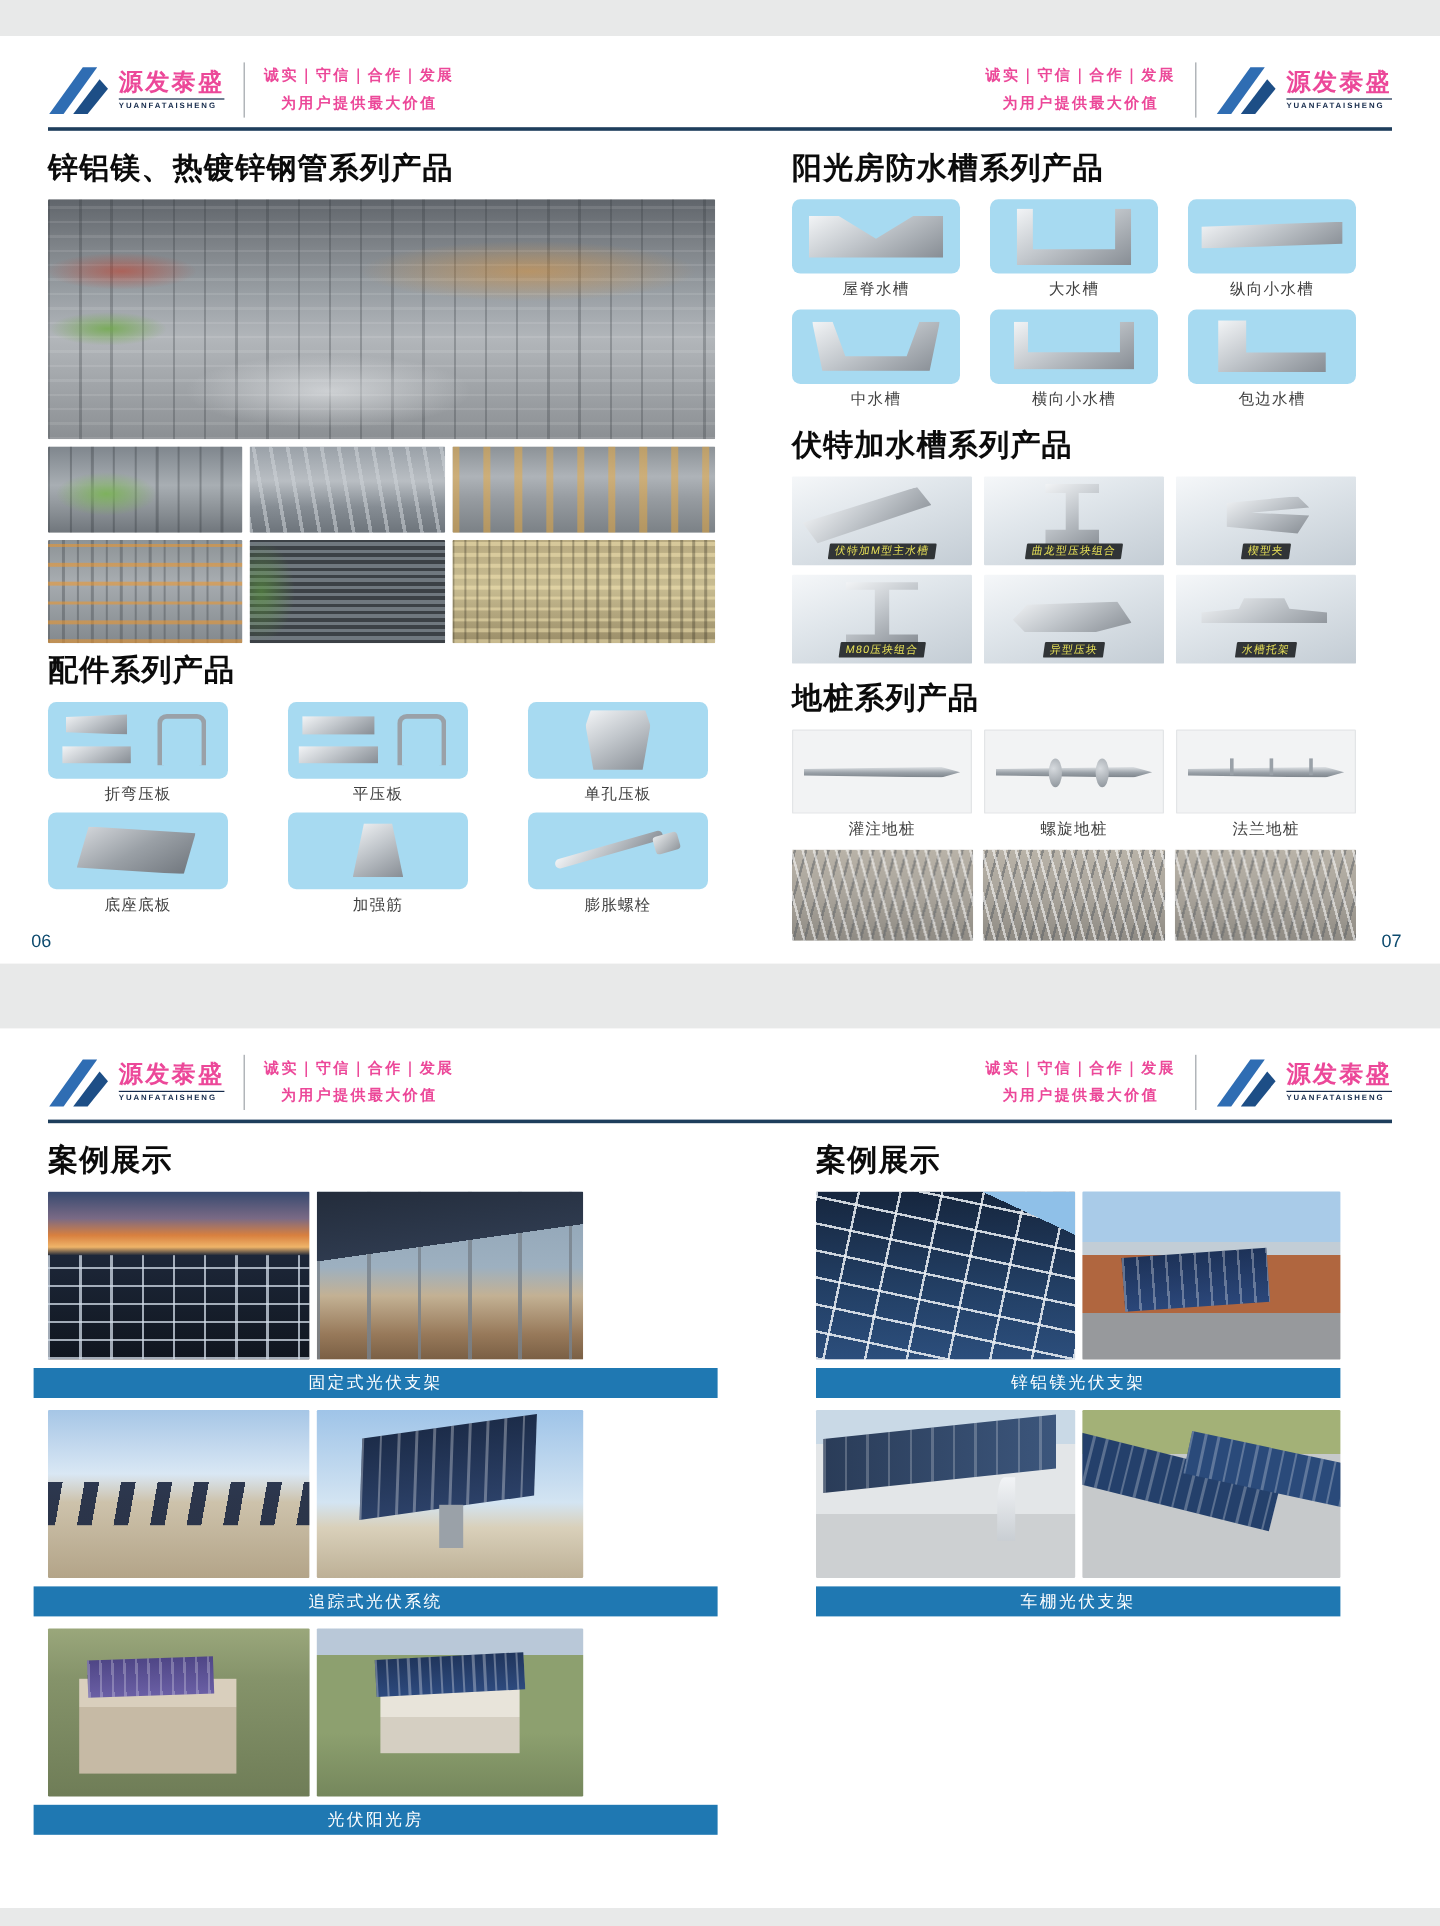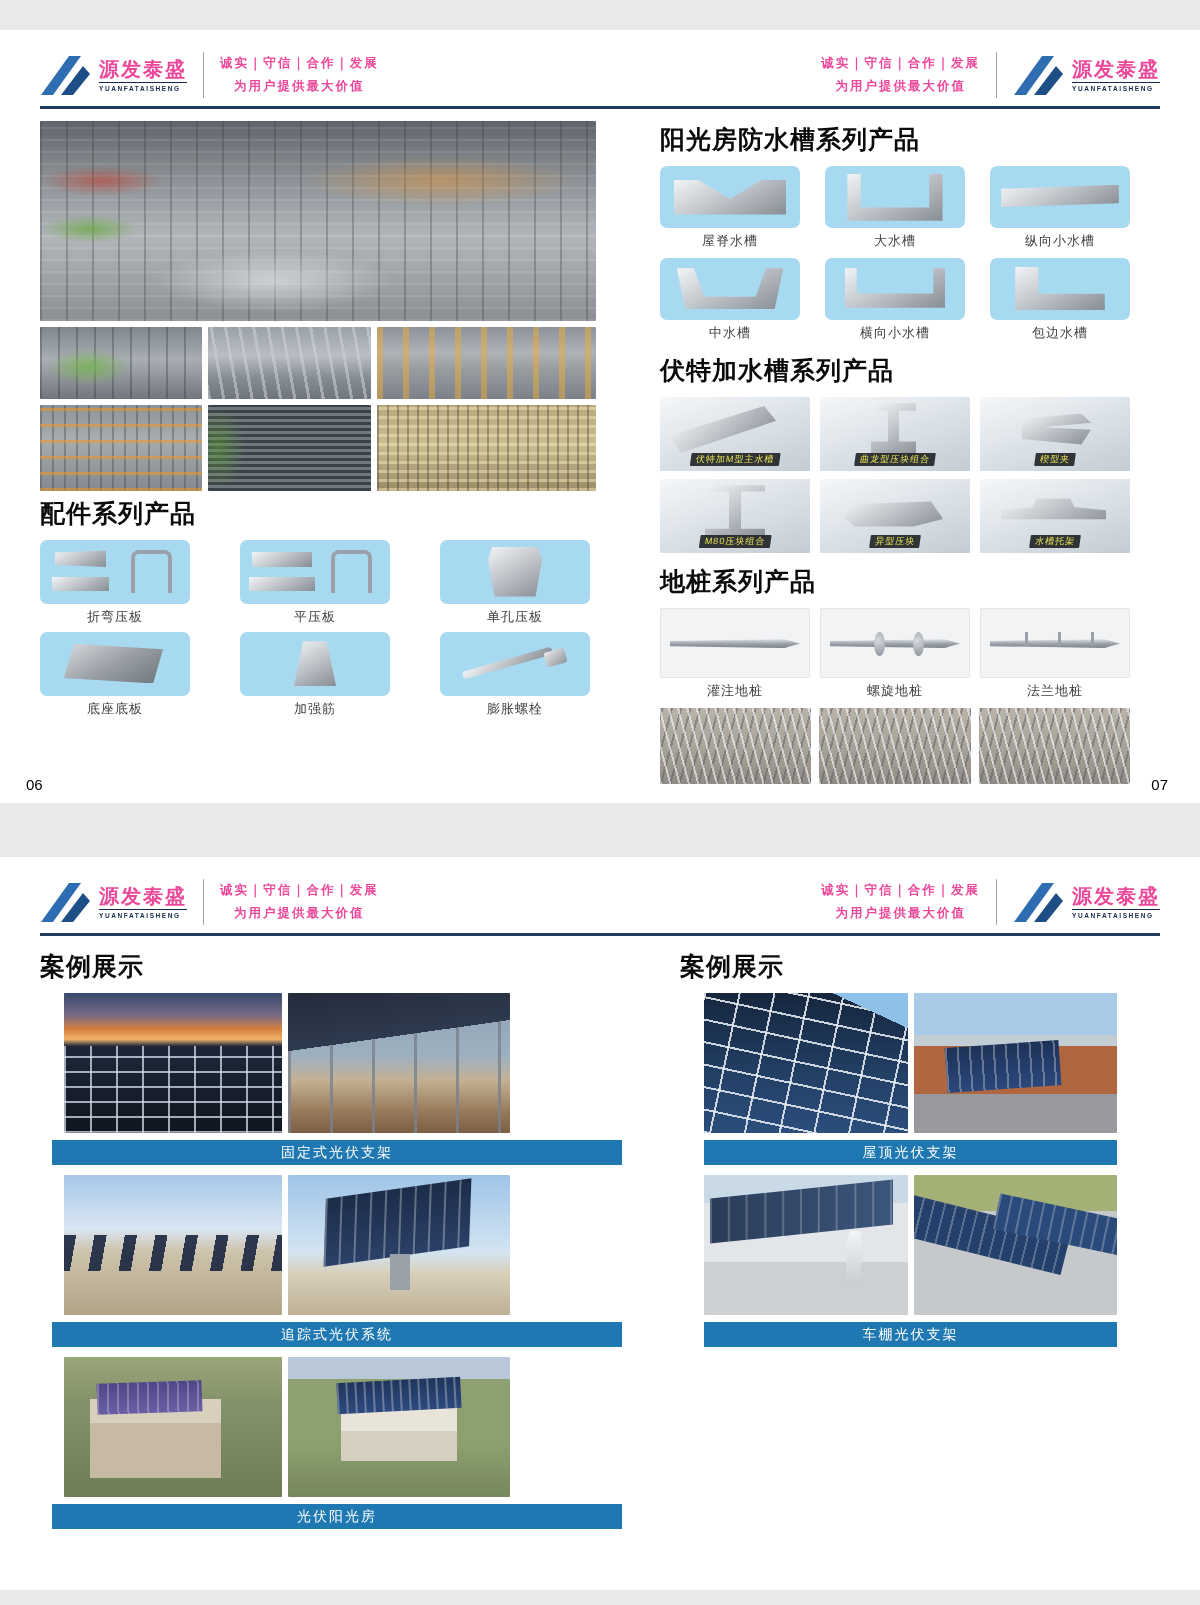--- a/index.html
+++ b/index.html
@@ -24,21 +24,21 @@
   .sep{width:1px;height:46px;background:#9fa4a9;margin:0 16px;}
   .slogan{font-size:12.5px;color:#ec4899;font-weight:700;letter-spacing:2px;line-height:1.85;text-align:center;}
   .rule{height:3px;background:#1e3e5c;margin-top:8px;}
 
   
   .pages{display:flex;margin-top:12px;}
   .pg-l{width:556px;}
   .s1 .pg-r{width:470px;margin-left:64px;}
   .s2 .pg-r{width:437px;margin-left:84px;}
   h2.sec{font-size:25px;font-weight:800;color:#0b0b0b;margin:2px 0 10px;letter-spacing:1px;}
-  .pageno{position:absolute;bottom:10px;font-size:15px;color:#000000;}
+  .pageno{position:absolute;bottom:10px;font-size:15px;color:#0c4a6e;}
   .pn-l{left:26px;}.pn-r{right:32px;}
 
   
   .photo{border-radius:1px;position:relative;overflow:hidden;}
   .ph-main{height:200px;margin-bottom:6px;
     background:
       radial-gradient(90px 22px at 11% 30%, rgba(196,60,40,.55), transparent 70%),
       radial-gradient(70px 20px at 9% 54%, rgba(110,170,70,.8), transparent 70%),
       radial-gradient(200px 36px at 72% 30%, rgba(235,150,45,.45), transparent 70%),
       radial-gradient(170px 44px at 42% 80%, rgba(244,246,248,.55), transparent 70%),
@@ -123,21 +123,21 @@
   .fin{position:absolute;width:3px;height:14px;top:34%;background:#9aa1a8;}
   .f1{left:30%;}.f2{left:52%;}.f3{left:74%;}
   .rack-row{display:flex;gap:8px;margin-top:8px;}
   .rack-row .photo{flex:1;height:76px;}
   .ph-rackpile{background:
       repeating-linear-gradient(75deg, rgba(255,255,255,.55) 0 2px, transparent 2px 9px),
       repeating-linear-gradient(-75deg, rgba(90,95,100,.5) 0 2px, transparent 2px 9px),
       linear-gradient(180deg,#b9b3a8 0%,#a9a49b 50%,#8f8b84 100%);}
 
   
-  .case{margin-bottom:10px;margin-left:24px;}
+  .case{margin-bottom:10px;}
   .cphotos{display:flex;gap:6px;}
   .pg-l .cphotos{width:446px;}
   .cphotos .photo{height:140px;}
   .pg-l .cphotos .photo:first-child{width:218px;flex:none;}
   .pg-l .cphotos .photo:last-child{width:222px;flex:none;}
   .pg-r .cphotos .photo{flex:1;}
   .cbar{height:25px;background:#1f78b2;color:#fff;font-size:14px;letter-spacing:2px;
     display:flex;align-items:center;justify-content:center;margin-top:7px;}
   .pg-l .cbar{width:570px;margin-left:-12px;}
 
@@ -244,20 +244,21 @@
           <div class="logo-en">YUANFATAISHENG</div>
         </div>
       </div>
     </div>
   </div>
   <div class="rule"></div>
 
   <div class="pages">
 
     <div class="pg-l">
+      <h2 class="sec">锌铝镁、热镀锌钢管系列产品</h2>
       <div class="photo ph-main"></div>
       <div class="prow">
         <div class="photo ph-mill"></div>
         <div class="photo ph-roller"></div>
         <div class="photo ph-warehouse wide"></div>
       </div>
       <div class="prow r2">
         <div class="photo ph-coilyard"></div>
         <div class="photo ph-tubestack"></div>
         <div class="photo ph-bundles wide"></div>
@@ -489,21 +490,21 @@
     </div>
 
     <div class="pg-r">
       <h2 class="sec">案例展示</h2>
 
       <div class="case">
         <div class="cphotos">
           <div class="photo ph-roofclose"></div>
           <div class="photo ph-redroof"></div>
         </div>
-        <div class="cbar">屋顶光伏支架</div>
+        <div class="cbar">锌铝镁光伏支架</div>
       </div>
 
       <div class="case">
         <div class="cphotos">
           <div class="photo ph-carport"></div>
           <div class="photo ph-carportrows"></div>
         </div>
         <div class="cbar">车棚光伏支架</div>
       </div>
 

